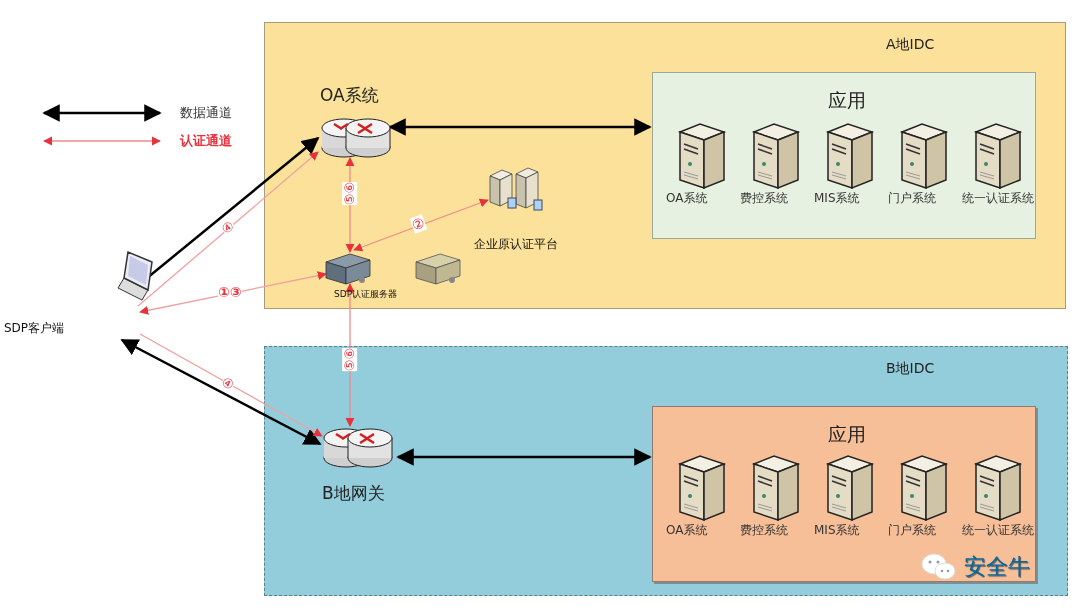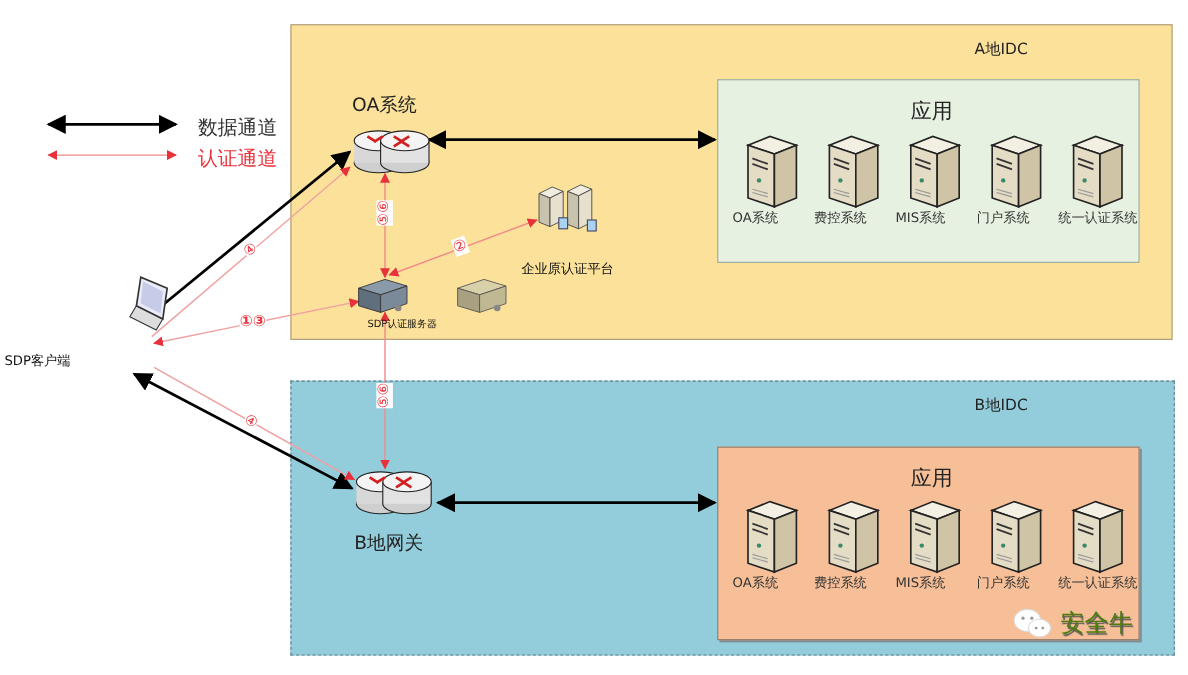--- a/index.html
+++ b/index.html
@@ -11,21 +11,21 @@
   #idc-b { left:264px; top:346px; width:804px; height:250px; background:#93cddb;
            border:1.5px dashed #5d7f8a; box-sizing:border-box; }
   #apps-a { left:652px; top:72px; width:384px; height:167px; background:#e6f1e1;
             border:1px solid #9aa896; box-sizing:border-box; }
   #apps-b { left:652px; top:406px; width:384px; height:176px; background:#f6bf98;
             border:1px solid #8f7a6c; box-sizing:border-box; box-shadow:2px 2px 0 #7e8e94; }
   .idc-title { font-size:14px; color:#222; }
   .apps-title { font-size:19px; color:#222; }
   .gw-label { font-size:17px; color:#222; }
   .srv-label { font-size:12px; color:#333; white-space:nowrap; text-align:left; width:74px; }
-  .legend-text { font-size:18px; }
+  .legend-text { font-size:13px; }
   svg { position:absolute; left:0; top:0; }
 </style>
 </head>
 <body>
 
 <div id="idc-a" class="abs"></div>
 <div id="idc-b" class="abs"></div>
 <div id="apps-a" class="abs"></div>
 <div id="apps-b" class="abs"></div>
 
@@ -54,21 +54,21 @@
 
   <line x1="138" y1="306" x2="318" y2="152" stroke="#f0a0a0" stroke-width="1.3" marker-end="url(#red)"></line>
   <line x1="140" y1="312" x2="326" y2="274" stroke="#f0a0a0" stroke-width="1.3" marker-start="url(#red)" marker-end="url(#red)"></line>
   <line x1="350" y1="252" x2="350" y2="158" stroke="#f08a8a" stroke-width="1.3" marker-start="url(#red)" marker-end="url(#red)"></line>
   <line x1="354" y1="250" x2="488" y2="200" stroke="#f08a8a" stroke-width="1.3" marker-start="url(#red)" marker-end="url(#red)"></line>
   <line x1="350" y1="284" x2="350" y2="426" stroke="#f08a8a" stroke-width="1.3" marker-start="url(#red)" marker-end="url(#red)"></line>
   <line x1="140" y1="334" x2="322" y2="436" stroke="#f0a0a0" stroke-width="1.3" marker-end="url(#red)"></line>
 </svg>
 
 <div class="abs legend-text" style="left:180px;top:104px;color:#333;">数据通道</div>
-<div class="abs legend-text" style="left:180px;top:132px;color:#e8313a;">认证通道</div>
+<div class="abs legend-text" style="left:180px;top:132px;color:#e8313a;font-weight:bold;">认证通道</div>
 
 <div class="abs" style="left:222px;top:220px;background:#fff;color:#e8313a;font-size:13px;transform:rotate(-40deg);">④</div>
 <div class="abs" style="left:218px;top:284px;background:#fff;color:#e8313a;font-size:14px;font-weight:bold;">①③</div>
 <div class="abs" style="left:338px;top:186px;background:#fff;color:#e8313a;font-size:13px;transform:rotate(-90deg);">⑤⑥</div>
 <div class="abs" style="left:412px;top:216px;background:#fff;color:#e8313a;font-size:14px;transform:rotate(-20deg);">②</div>
 <div class="abs" style="left:338px;top:352px;background:#fff;color:#e8313a;font-size:13px;transform:rotate(-90deg);">⑤⑥</div>
 <div class="abs" style="left:222px;top:376px;background:#fff;color:#e8313a;font-size:13px;transform:rotate(30deg);">④</div>
 
 <svg width="1080" height="614" style="pointer-events:none;">
   <g>
@@ -272,14 +272,14 @@
 
 <div class="abs" style="left:920px;top:552px;display:flex;align-items:center;gap:6px;">
   <svg width="38" height="30" style="position:static;">
     <ellipse cx="14" cy="12" rx="12" ry="10" fill="#fff" stroke="#ddd"></ellipse>
     <ellipse cx="25" cy="19" rx="10" ry="8" fill="#fff" stroke="#ddd"></ellipse>
     <circle cx="10" cy="10" r="1.5" fill="#999"></circle>
       <circle cx="18" cy="10" r="1.5" fill="#999"></circle>
     <circle cx="22" cy="19" r="1.3" fill="#999"></circle>
       <circle cx="28" cy="19" r="1.3" fill="#999"></circle>
   </svg>
-  <span style="font-size:22px;color:#4d7c0f;text-shadow:1px 1px 1px #555;">安全牛</span>
+  <span style="font-size:22px;color:#0369a1;text-shadow:1px 1px 1px #555;">安全牛</span>
 </div>
 
 </body></html>

